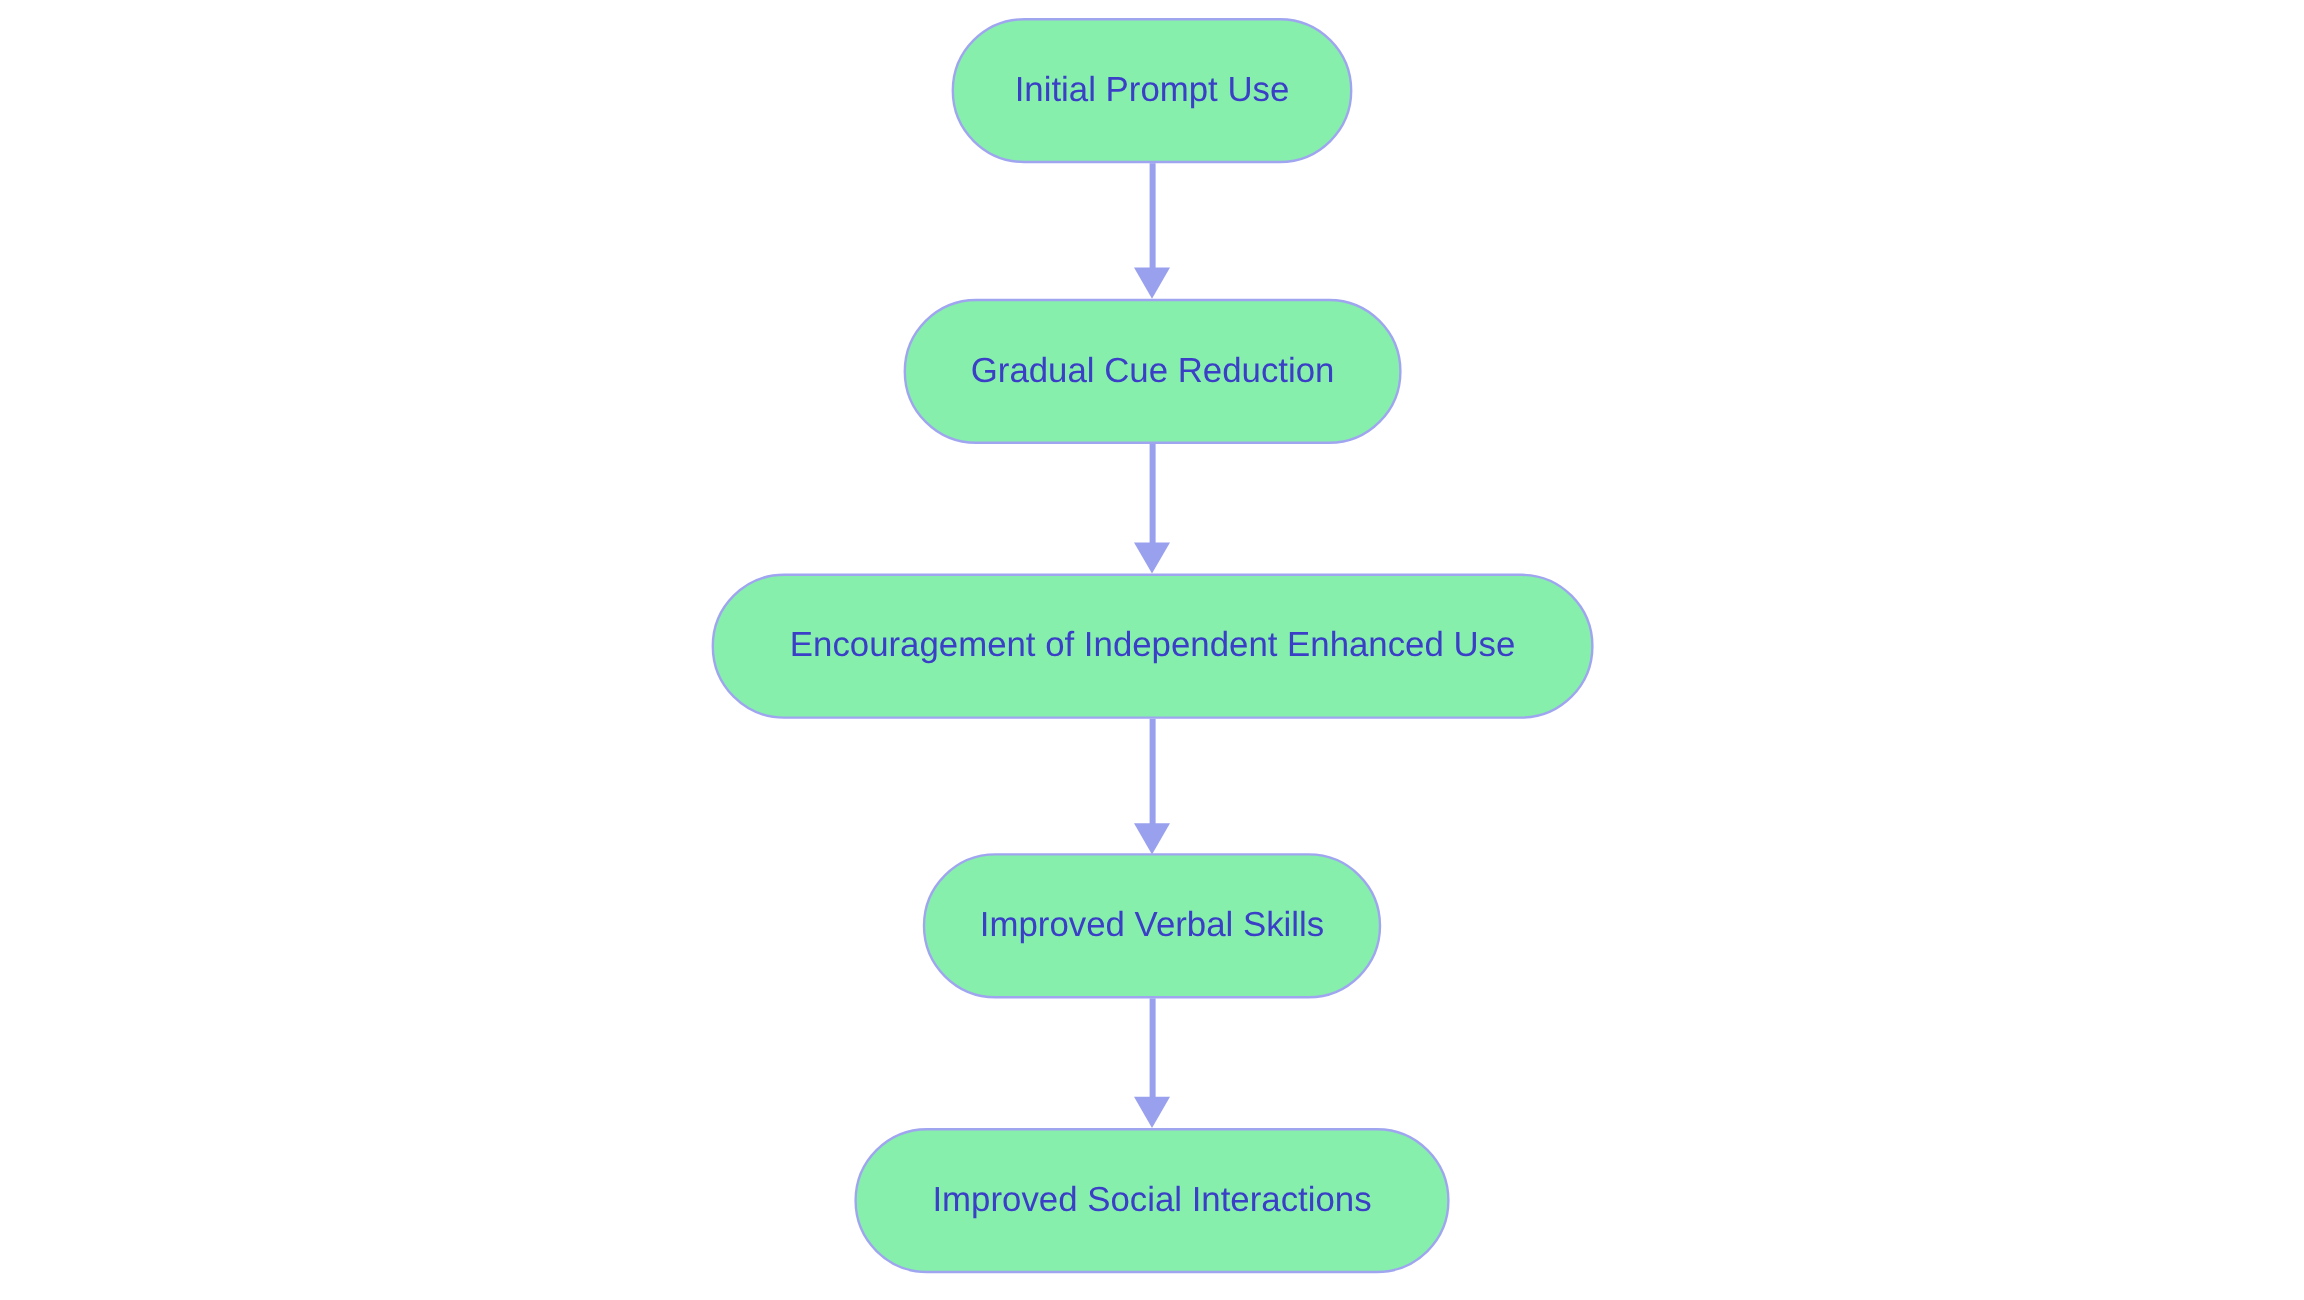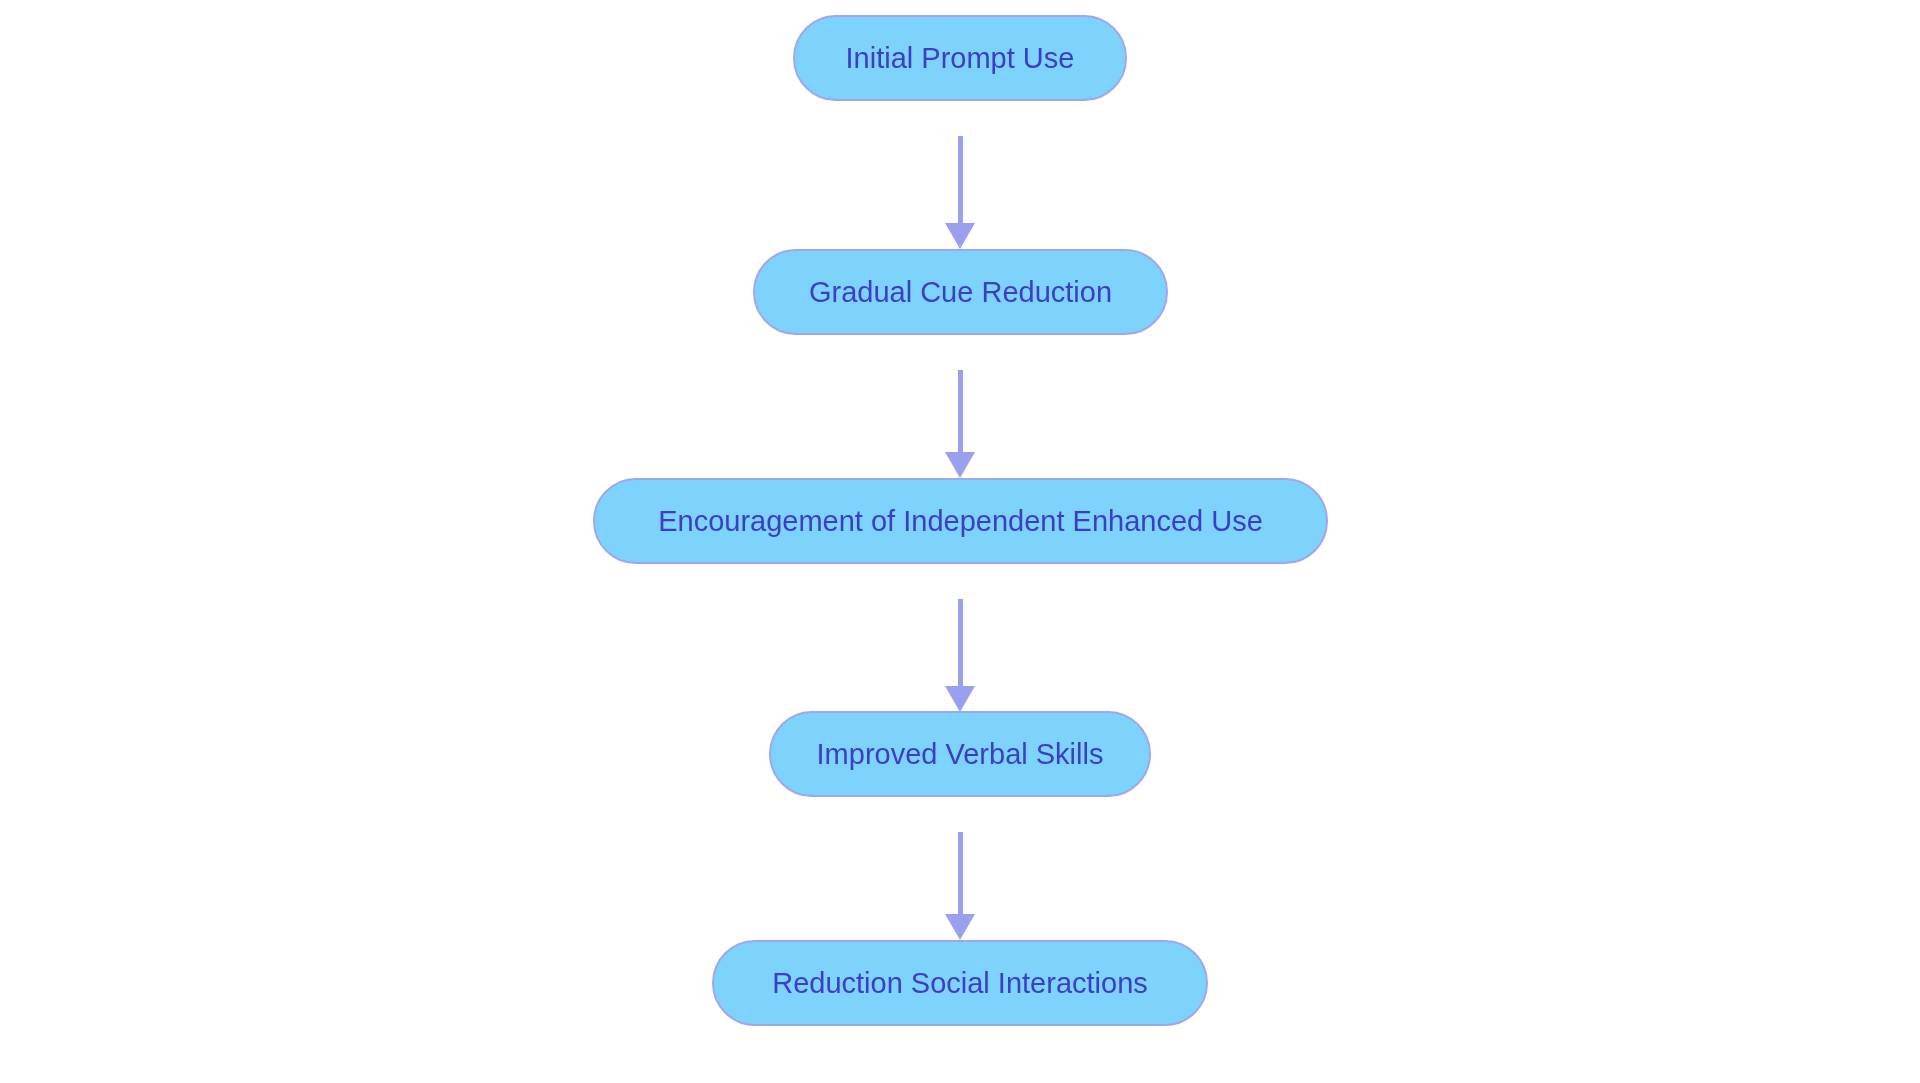--- a/index.html
+++ b/index.html
@@ -11,23 +11,23 @@
     position: relative;
     width: 1920px;
     height: 1083px;
     background: #ffffff;
     overflow: hidden;
     font-family: "Liberation Sans", sans-serif;
   }
   .flow-node {
     position: absolute;
     box-sizing: border-box;
-    height: 86px;
+    height: 121px;
     border-radius: 60.5px;
-    background: #7dd3fc;
+    background: #86efac;
     border: 2px solid #a0a5f0;
     display: flex;
     align-items: center;
     justify-content: center;
     text-align: center;
     color: #3b3ec6;
     font-size: 29px;
     line-height: 1.2;
     white-space: nowrap;
   }
@@ -101,16 +101,16 @@
   <div class="flow-node node-4">
     <span>Improved Verbal Skills</span>
   </div>
 
   <div class="flow-arrow arrow-4">
     <div class="arrow-line"></div>
     <div class="arrow-head"></div>
   </div>
 
   <div class="flow-node node-5">
-    <span>Reduction Social Interactions</span>
+    <span>Improved Social Interactions</span>
   </div>
 
 </div>
 
 </body></html>

